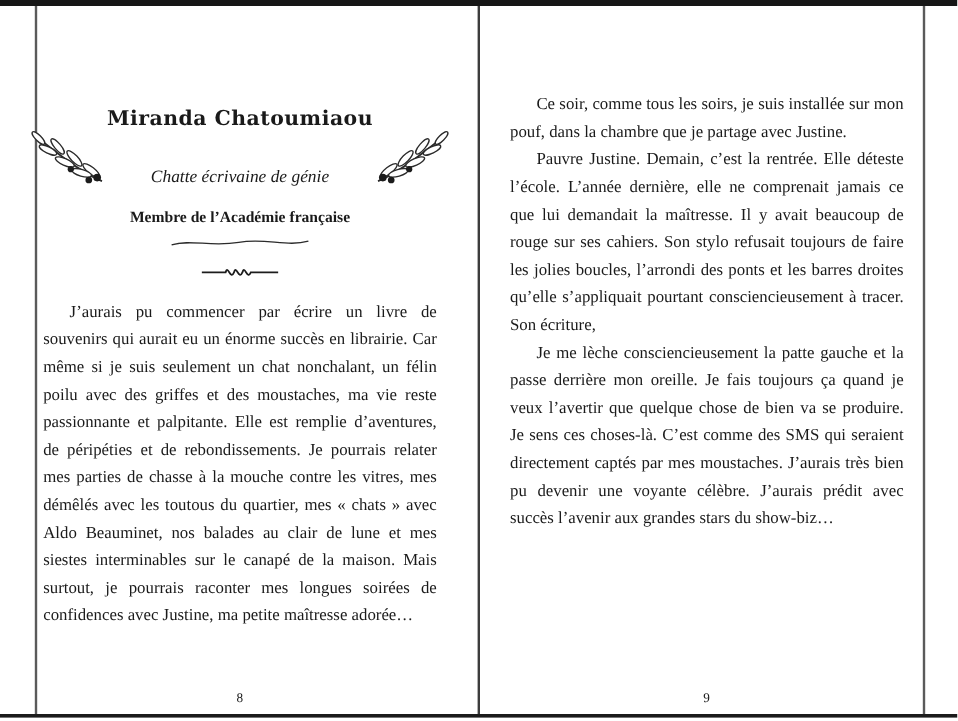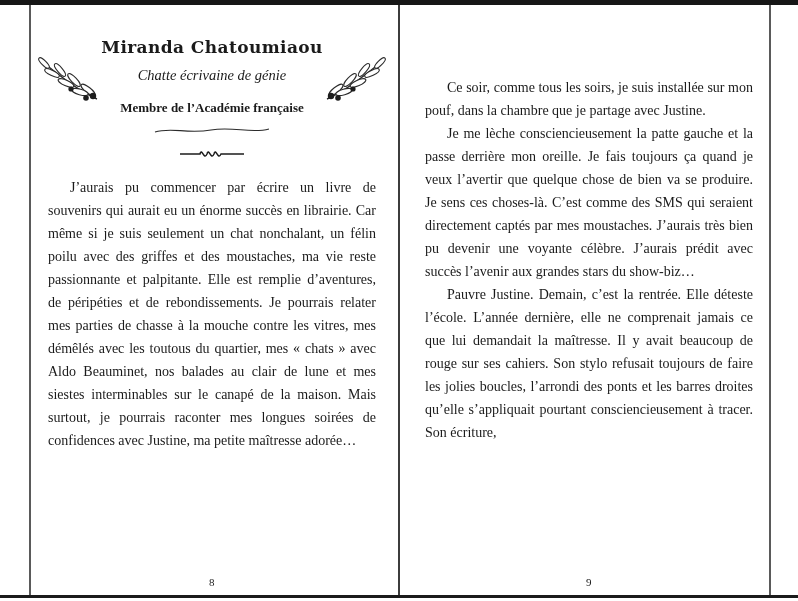--- a/index.html
+++ b/index.html
@@ -31,37 +31,37 @@
   }
   .vline-left   { left: 29px;  width: 1.5px; background: #5a5a5a; }
   .vline-center { left: 398px; width: 2px;   background: #3c3c3c; }
   .vline-right  { left: 769px; width: 1.5px; background: #5a5a5a; }
 
   .page {
     position: absolute; top: 0; height: 100%;
     width: 328px;
     box-sizing: border-box;
   }
-  .page-left  { left: 48px;  padding-top: 36px; }
+  .page-left  { left: 36px;  padding-top: 88px; }
   .page-right { left: 425px; padding-top: 76px; }
 
   
   .chapter-header { position: relative; text-align: center; }
   .author-title {
     font-family: "DejaVu Serif", serif;
     font-size: 17px;
     font-weight: 700;
     letter-spacing: 0.4px;
     margin: 0;
     line-height: 22px;
   }
   .author-subtitle {
     font-style: italic;
     font-size: 14.5px;
-    margin-top: 8px;
+    margin-top: 29px;
     line-height: 18px;
   }
   .author-affiliation {
     font-weight: 700;
     font-size: 13px;
     margin-top: 16px;
     line-height: 16px;
   }
   .branch {
     position: absolute;
@@ -163,20 +163,20 @@
     <div class="body-text">
       <p>J’aurais pu commencer par écrire un livre de souvenirs qui aurait eu un énorme succès en librairie. Car même si je suis seulement un chat nonchalant, un félin poilu avec des griffes et des moustaches, ma vie reste passionnante et palpitante. Elle est remplie d’aventures, de péripéties et de rebondissements. Je pourrais relater mes parties de chasse à la mouche contre les vitres, mes démêlés avec les toutous du quartier, mes « chats » avec Aldo Beauminet, nos balades au clair de lune et mes siestes interminables sur le canapé de la maison. Mais surtout, je pourrais raconter mes longues soirées de confidences avec Justine, ma petite maîtresse adorée…</p>
     </div>
 
     <div class="folio">8</div>
   </div>
 
   <div class="page page-right">
     <div class="body-text">
       <p>Ce soir, comme tous les soirs, je suis installée sur mon pouf, dans la chambre que je partage avec Justine.</p>
+      <p>Pauvre Justine. Demain, c’est la rentrée. Elle déteste l’école. L’année dernière, elle ne comprenait jamais ce que lui demandait la maîtresse. Il y avait beaucoup de rouge sur ses cahiers. Son stylo refusait toujours de faire les jolies boucles, l’arrondi des ponts et les barres droites qu’elle s’appliquait pourtant consciencieusement à tracer. Son écriture,</p>
       <p>Je me lèche consciencieusement la patte gauche et la passe derrière mon oreille. Je fais toujours ça quand je veux l’avertir que quelque chose de bien va se produire. Je sens ces choses-là. C’est comme des SMS qui seraient directement captés par mes moustaches. J’aurais très bien pu devenir une voyante célèbre. J’aurais prédit avec succès l’avenir aux grandes stars du show-biz…</p>
-      <p>Pauvre Justine. Demain, c’est la rentrée. Elle déteste l’école. L’année dernière, elle ne comprenait jamais ce que lui demandait la maîtresse. Il y avait beaucoup de rouge sur ses cahiers. Son stylo refusait toujours de faire les jolies boucles, l’arrondi des ponts et les barres droites qu’elle s’appliquait pourtant consciencieusement à tracer. Son écriture,</p>
     </div>
 
     <div class="folio">9</div>
   </div>
 
 </div>
 
 </body></html>

